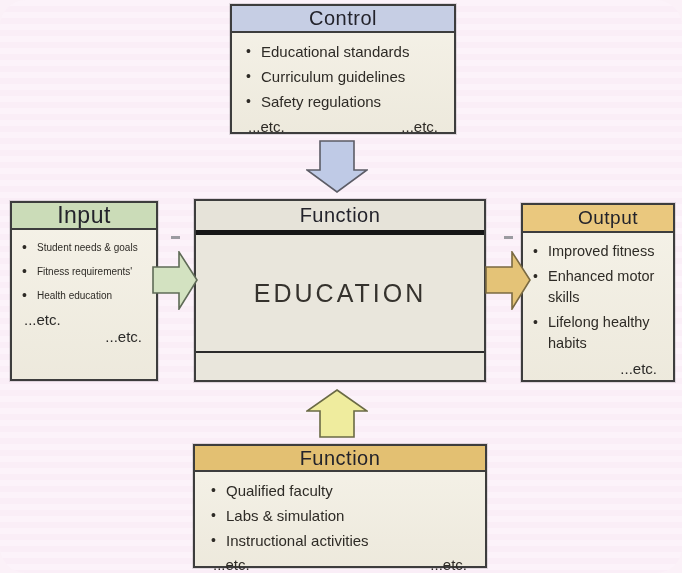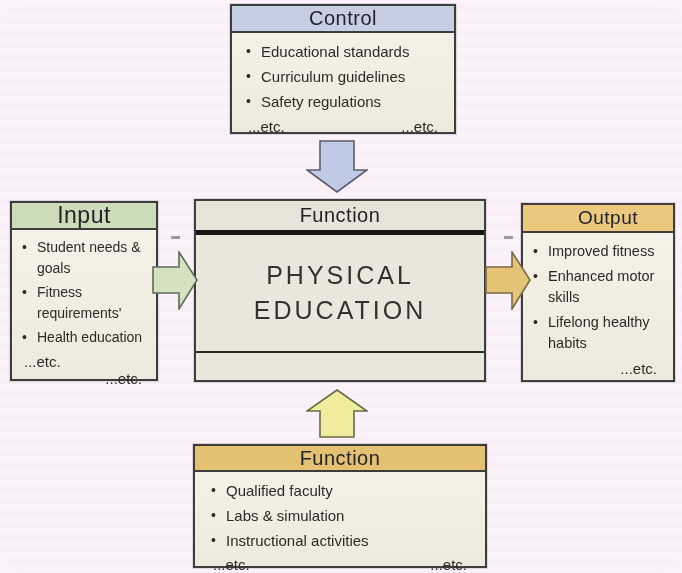--- a/index.html
+++ b/index.html
@@ -41,21 +41,21 @@
   
   .control { left: 230px; top: 4px; width: 226px; height: 130px; }
   .control .hdr { height: 27px; background: #c6cee4; }
   .control .item { margin-bottom: 4px; }
   .control .etc-row { padding: 2px 16px 0 16px; }
 
   
   .input { left: 10px; top: 201px; width: 148px; height: 180px; }
   .input .hdr { height: 27px; background: #cbdcb8; font-size: 23px; }
   .input .items { padding: 7px 8px 0 10px; }
-  .input .item .t { width: 112px; font-size: 14px; }
+  .input .item .t { width: 112px; font-size: 10px; }
   .input .etc-left { padding: 2px 0 0 12px; font-size: 15px; }
   .input .etc-right { text-align: right; padding: 0 14px 0 0; font-size: 15px; }
 
   
   .output { left: 521px; top: 203px; width: 154px; height: 179px; }
   .output .hdr { height: 28px; background: #eac87e; font-size: 19px; padding-left: 20px; }
   .output .items { padding: 8px 8px 0 10px; }
   .output .item { margin-bottom: 4px; }
   .output .item .t { width: 118px; font-size: 14.5px; }
   .output .etc-right { text-align: right; padding: 2px 16px 0 0; font-size: 15px; }
@@ -123,21 +123,20 @@
         <span class="t">Health education</span>
       </div>
     </div>
     <div class="etc-left">...etc.</div>
     <div class="etc-right">...etc.</div>
   </div>
 
   <div class="box function">
     <div class="hdr">Function</div>
     <div class="body">
-      <div class="line">PHYSICAL</div>
       <div class="line">EDUCATION</div>
     </div>
     <div class="footer"></div>
   </div>
 
   <div class="box paper output">
     <div class="hdr">Output</div>
     <div class="items">
       <div class="item">
         <span class="b">•</span>

